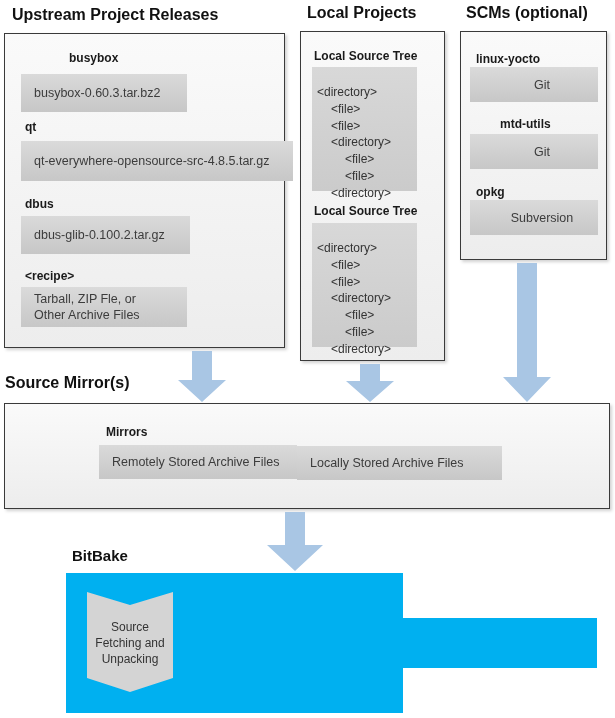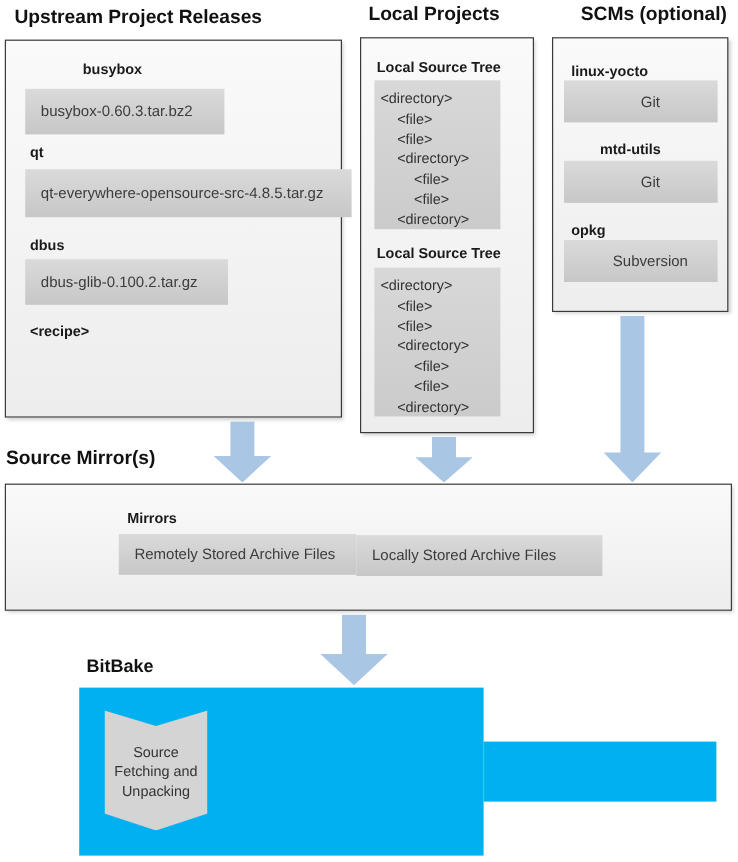--- a/index.html
+++ b/index.html
@@ -9,21 +9,21 @@
   .outer-box{position:absolute;border:1.5px solid #3a3a3a;
     background:linear-gradient(180deg,#fafafa 0%,#ededed 100%);
     box-shadow:2px 2px 3px rgba(0,0,0,0.18);}
   .glabel{position:absolute;font-size:12px;font-weight:bold;color:#1a1a1a;white-space:nowrap;}
   .ibox{position:absolute;background:linear-gradient(180deg,#dadada 0%,#c7c7c7 100%);
     color:#3c3c3c;font-size:12.5px;display:flex;align-items:center;white-space:nowrap;}
   .ibox.left{padding-left:13px;}
   .ibox.center{justify-content:center;padding-left:16px;}
   .preline{white-space:pre-line;line-height:16px;}
   .treebox{position:absolute;background:linear-gradient(180deg,#d8d8d8 0%,#cbcbcb 100%);
-    padding-top:7px;box-sizing:border-box;}
+    padding-top:17px;box-sizing:border-box;}
   .treeline{font-size:12px;color:#333;line-height:16.8px;white-space:nowrap;}
   .ind0{padding-left:5px;} .ind1{padding-left:19px;} .ind2{padding-left:33px;}
   .arrow{position:absolute;background:#a9c6e4;}
   .blue{position:absolute;background:#00b0f0;}
   .chevron{position:absolute;background:#d4d4d4;
     clip-path:polygon(0 0,43px 13px,86px 0,86px 86px,43px 100px,0 86px);
     text-align:center;font-size:12px;color:#333;padding-top:27px;box-sizing:border-box;}
 </style>
 </head>
 <body>
@@ -38,20 +38,24 @@
     </div>
     <div class="glabel" style="left:20px;top:86px;">qt</div>
     <div class="ibox left" style="left:16px;top:107px;width:259px;height:40px;">
       <span>qt-everywhere-opensource-src-4.8.5.tar.gz</span>
     </div>
     <div class="glabel" style="left:20px;top:163px;">dbus</div>
     <div class="ibox left" style="left:16px;top:182px;width:156px;height:38px;">
       <span>dbus-glib-0.100.2.tar.gz</span>
     </div>
     <div class="glabel" style="left:20px;top:235px;">&lt;recipe&gt;</div>
+    <div class="ibox left" style="left:16px;top:253px;width:153px;height:40px;">
+      <span class="preline">Tarball, ZIP Fle, or
+Other Archive Files</span>
+    </div>
   </div>
 
   <div class="title" style="left:307px;top:4px;">Local Projects</div>
   <div class="outer-box" style="left:300px;top:31px;width:143px;height:328px;">
     <div class="glabel" style="left:13px;top:17px;">Local Source Tree</div>
     <div class="treebox" style="left:11px;top:35px;width:105px;height:124px;">
       <div class="treeline ind0">&lt;directory&gt;</div>
       <div class="treeline ind1">&lt;file&gt;</div>
       <div class="treeline ind1">&lt;file&gt;</div>
       <div class="treeline ind1">&lt;directory&gt;</div>
@@ -64,21 +68,21 @@
       <div class="treeline ind0">&lt;directory&gt;</div>
       <div class="treeline ind1">&lt;file&gt;</div>
       <div class="treeline ind1">&lt;file&gt;</div>
       <div class="treeline ind1">&lt;directory&gt;</div>
       <div class="treeline ind2">&lt;file&gt;</div>
       <div class="treeline ind2">&lt;file&gt;</div>
       <div class="treeline ind1">&lt;directory&gt;</div>
     </div>
   </div>
 
-  <div class="title" style="left:484px;top:4px;">SCMs (optional)</div>
+  <div class="title" style="left:466px;top:4px;">SCMs (optional)</div>
   <div class="outer-box" style="left:460px;top:31px;width:145px;height:227px;">
     <div class="glabel" style="left:15px;top:20px;">linux-yocto</div>
     <div class="ibox center" style="left:9px;top:35px;width:112px;height:35px;">
       <span>Git</span>
     </div>
     <div class="glabel" style="left:3px;top:85px;margin-left:36px;">mtd-utils</div>
     <div class="ibox center" style="left:9px;top:102px;width:112px;height:35px;">
       <span>Git</span>
     </div>
     <div class="glabel" style="left:15px;top:153px;">opkg</div>

